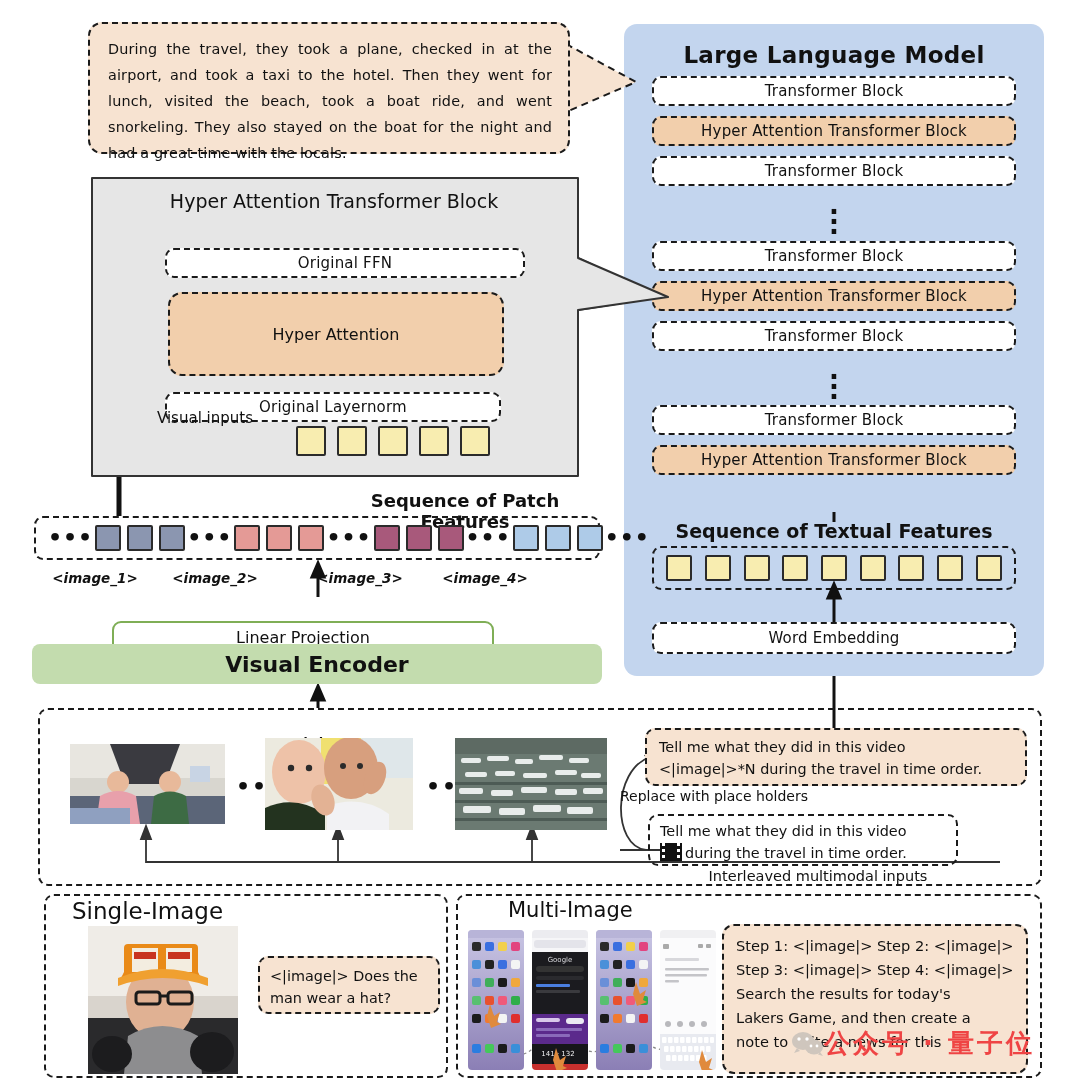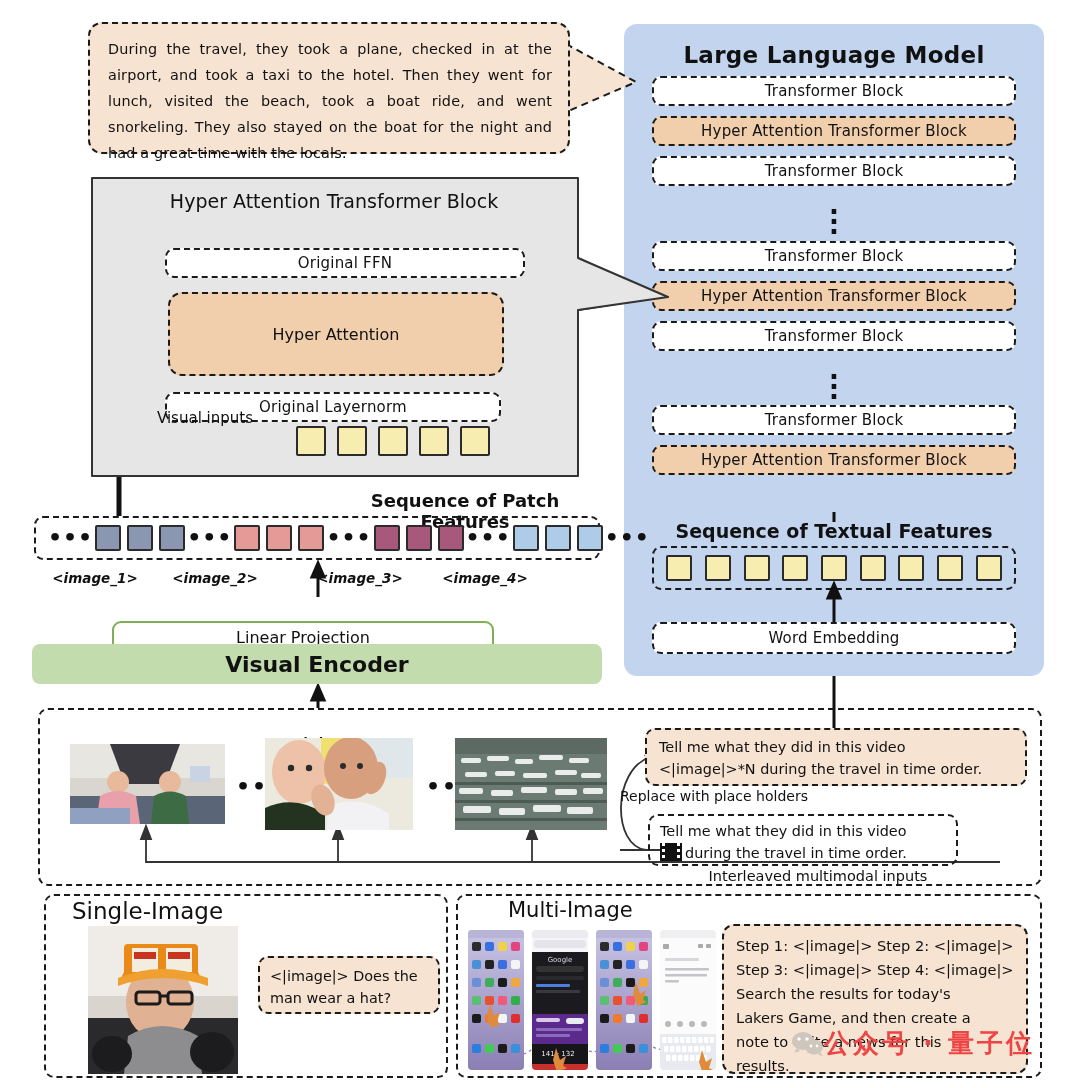--- a/index.html
+++ b/index.html
@@ -672,21 +672,20 @@
       <path d="M 42,120 l4,12 6,-4 -3,10 4,2 -10,4 -4,-12z" fill="#e08a3c"></path>
     </svg>
   </div>
 </div>
 <div id="multi-prompt" class="abs">
     <div>Step 1: &lt;|image|&gt; Step 2: &lt;|image|&gt;</div>
     <div>Step 3: &lt;|image|&gt; Step 4: &lt;|image|&gt;</div>
     <div>Search the results for today's</div>
     <div>Lakers Game, and then create a</div>
     <div>note to write a news for this</div>
-    <div>results.</div>
   </div>
 
 <div id="watermark" class="abs">
   <svg width="34" height="28" viewBox="0 0 34 28">
     <ellipse cx="13" cy="11" rx="11" ry="9" fill="#cfc6bd"></ellipse>
     <path d="M 7,18 l-3,5 6,-2z" fill="#cfc6bd"></path>
     <circle cx="9" cy="9" r="1.7" fill="#fff"></circle>
       <circle cx="17" cy="9" r="1.7" fill="#fff"></circle>
     <ellipse cx="24" cy="17" rx="9" ry="7.5" fill="#cfc6bd"></ellipse>
     <path d="M 30,22 l3,4 -5,-1.5z" fill="#cfc6bd"></path>

